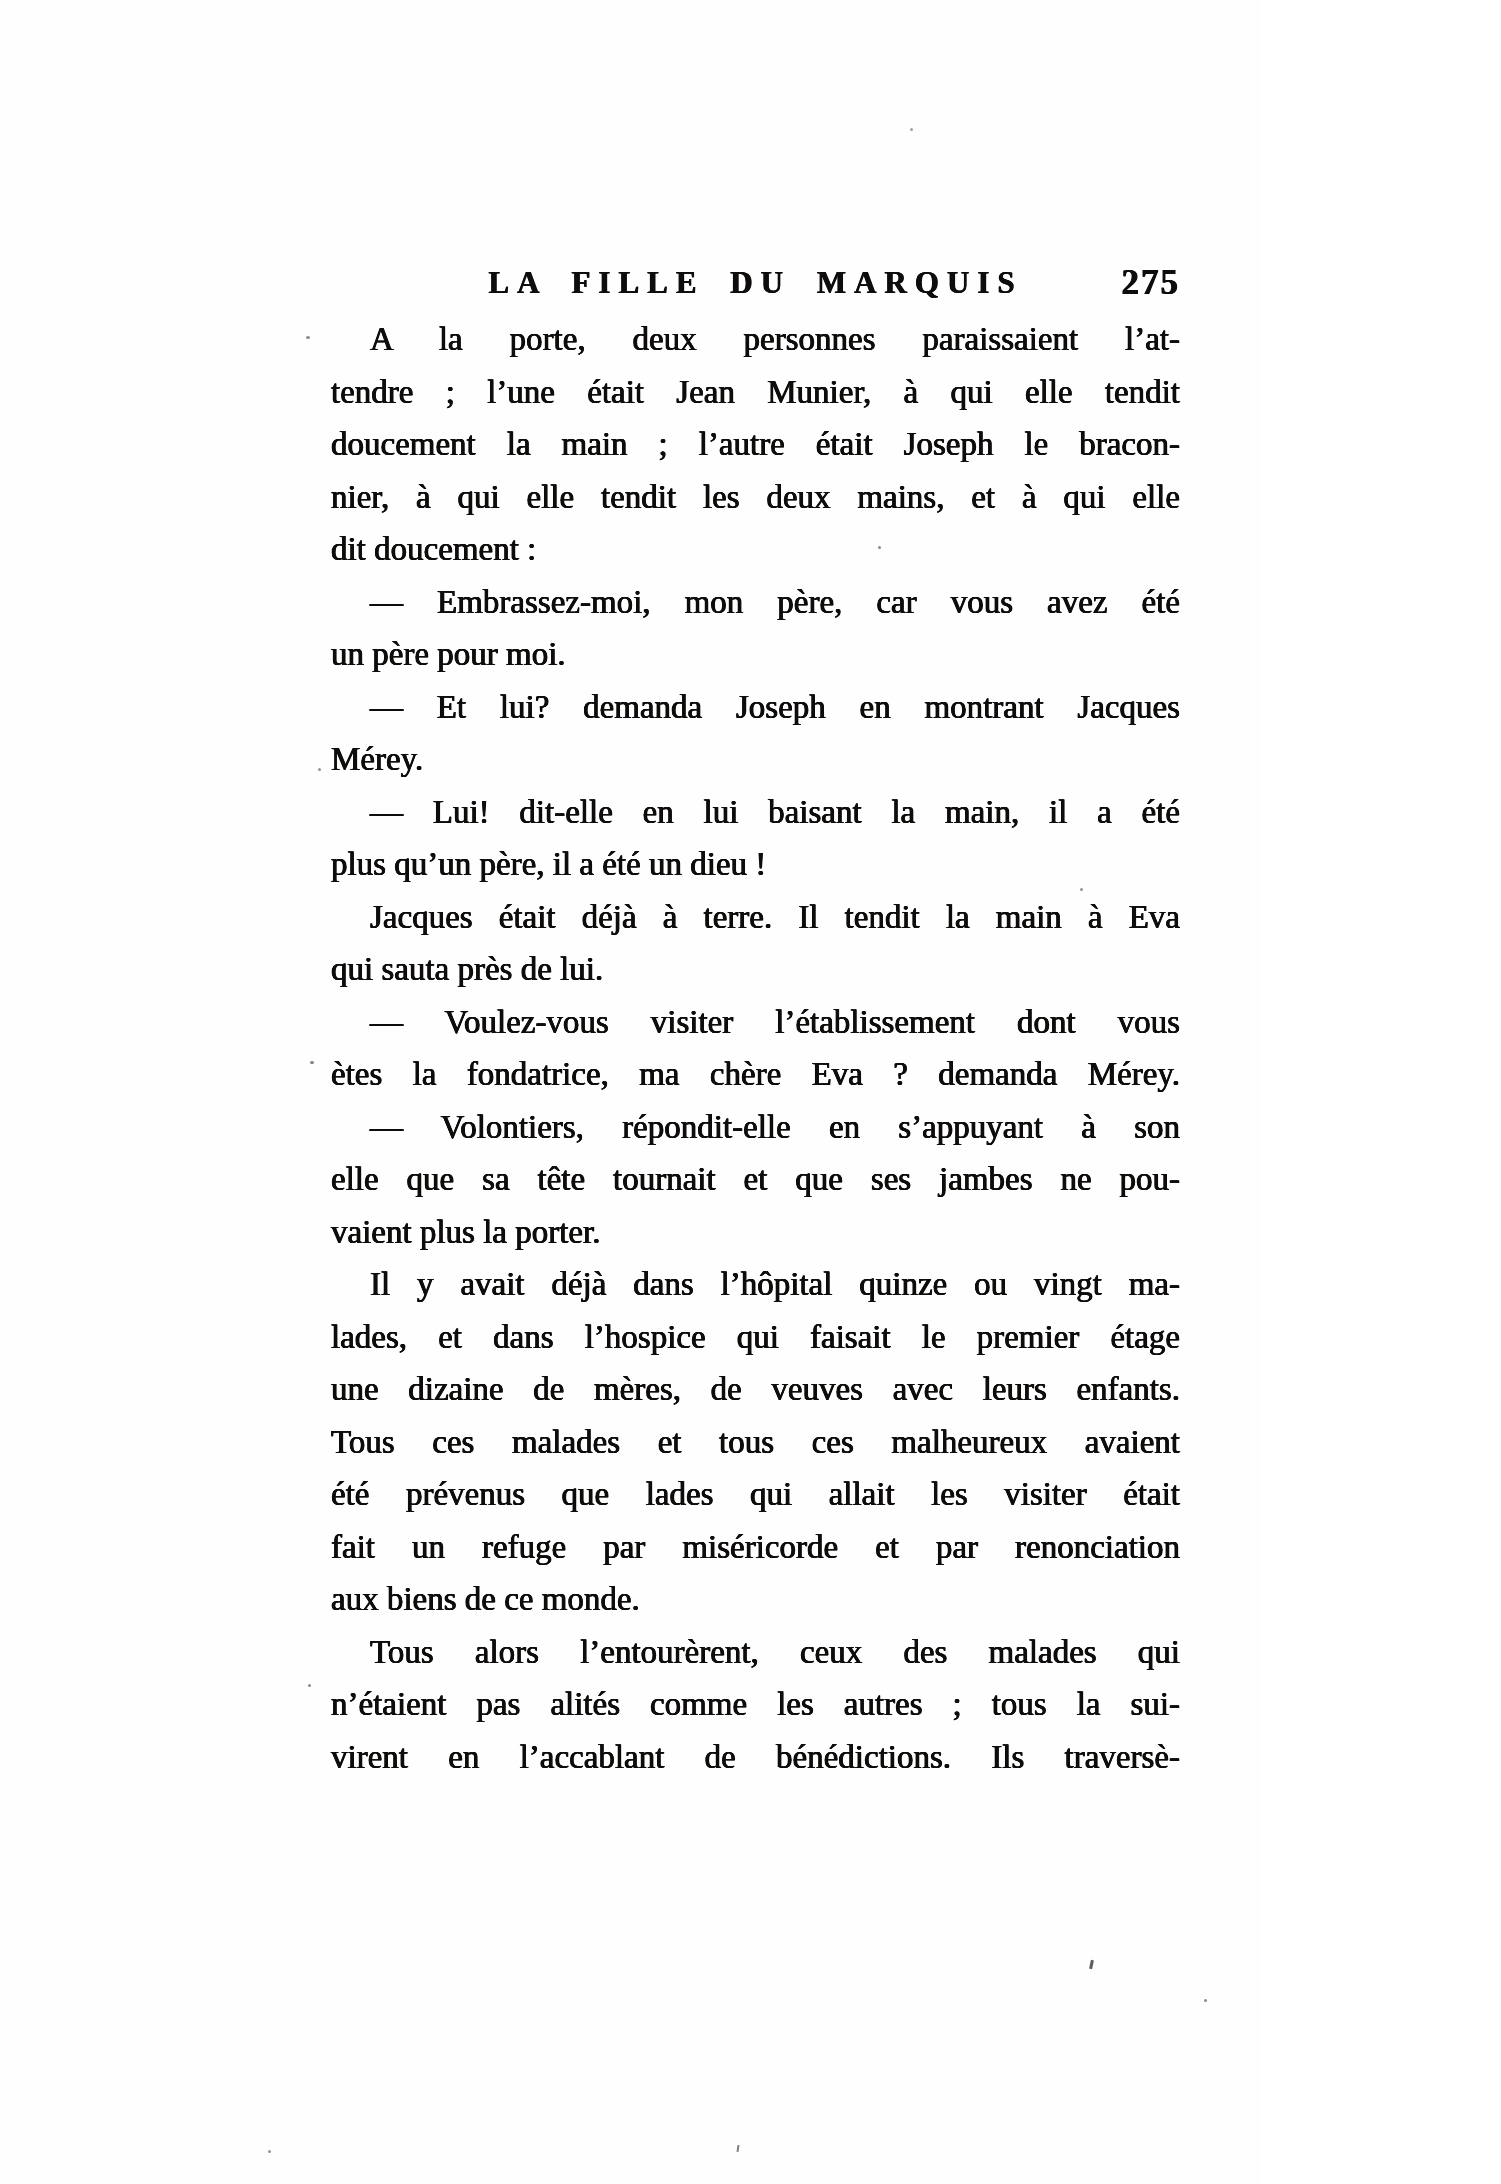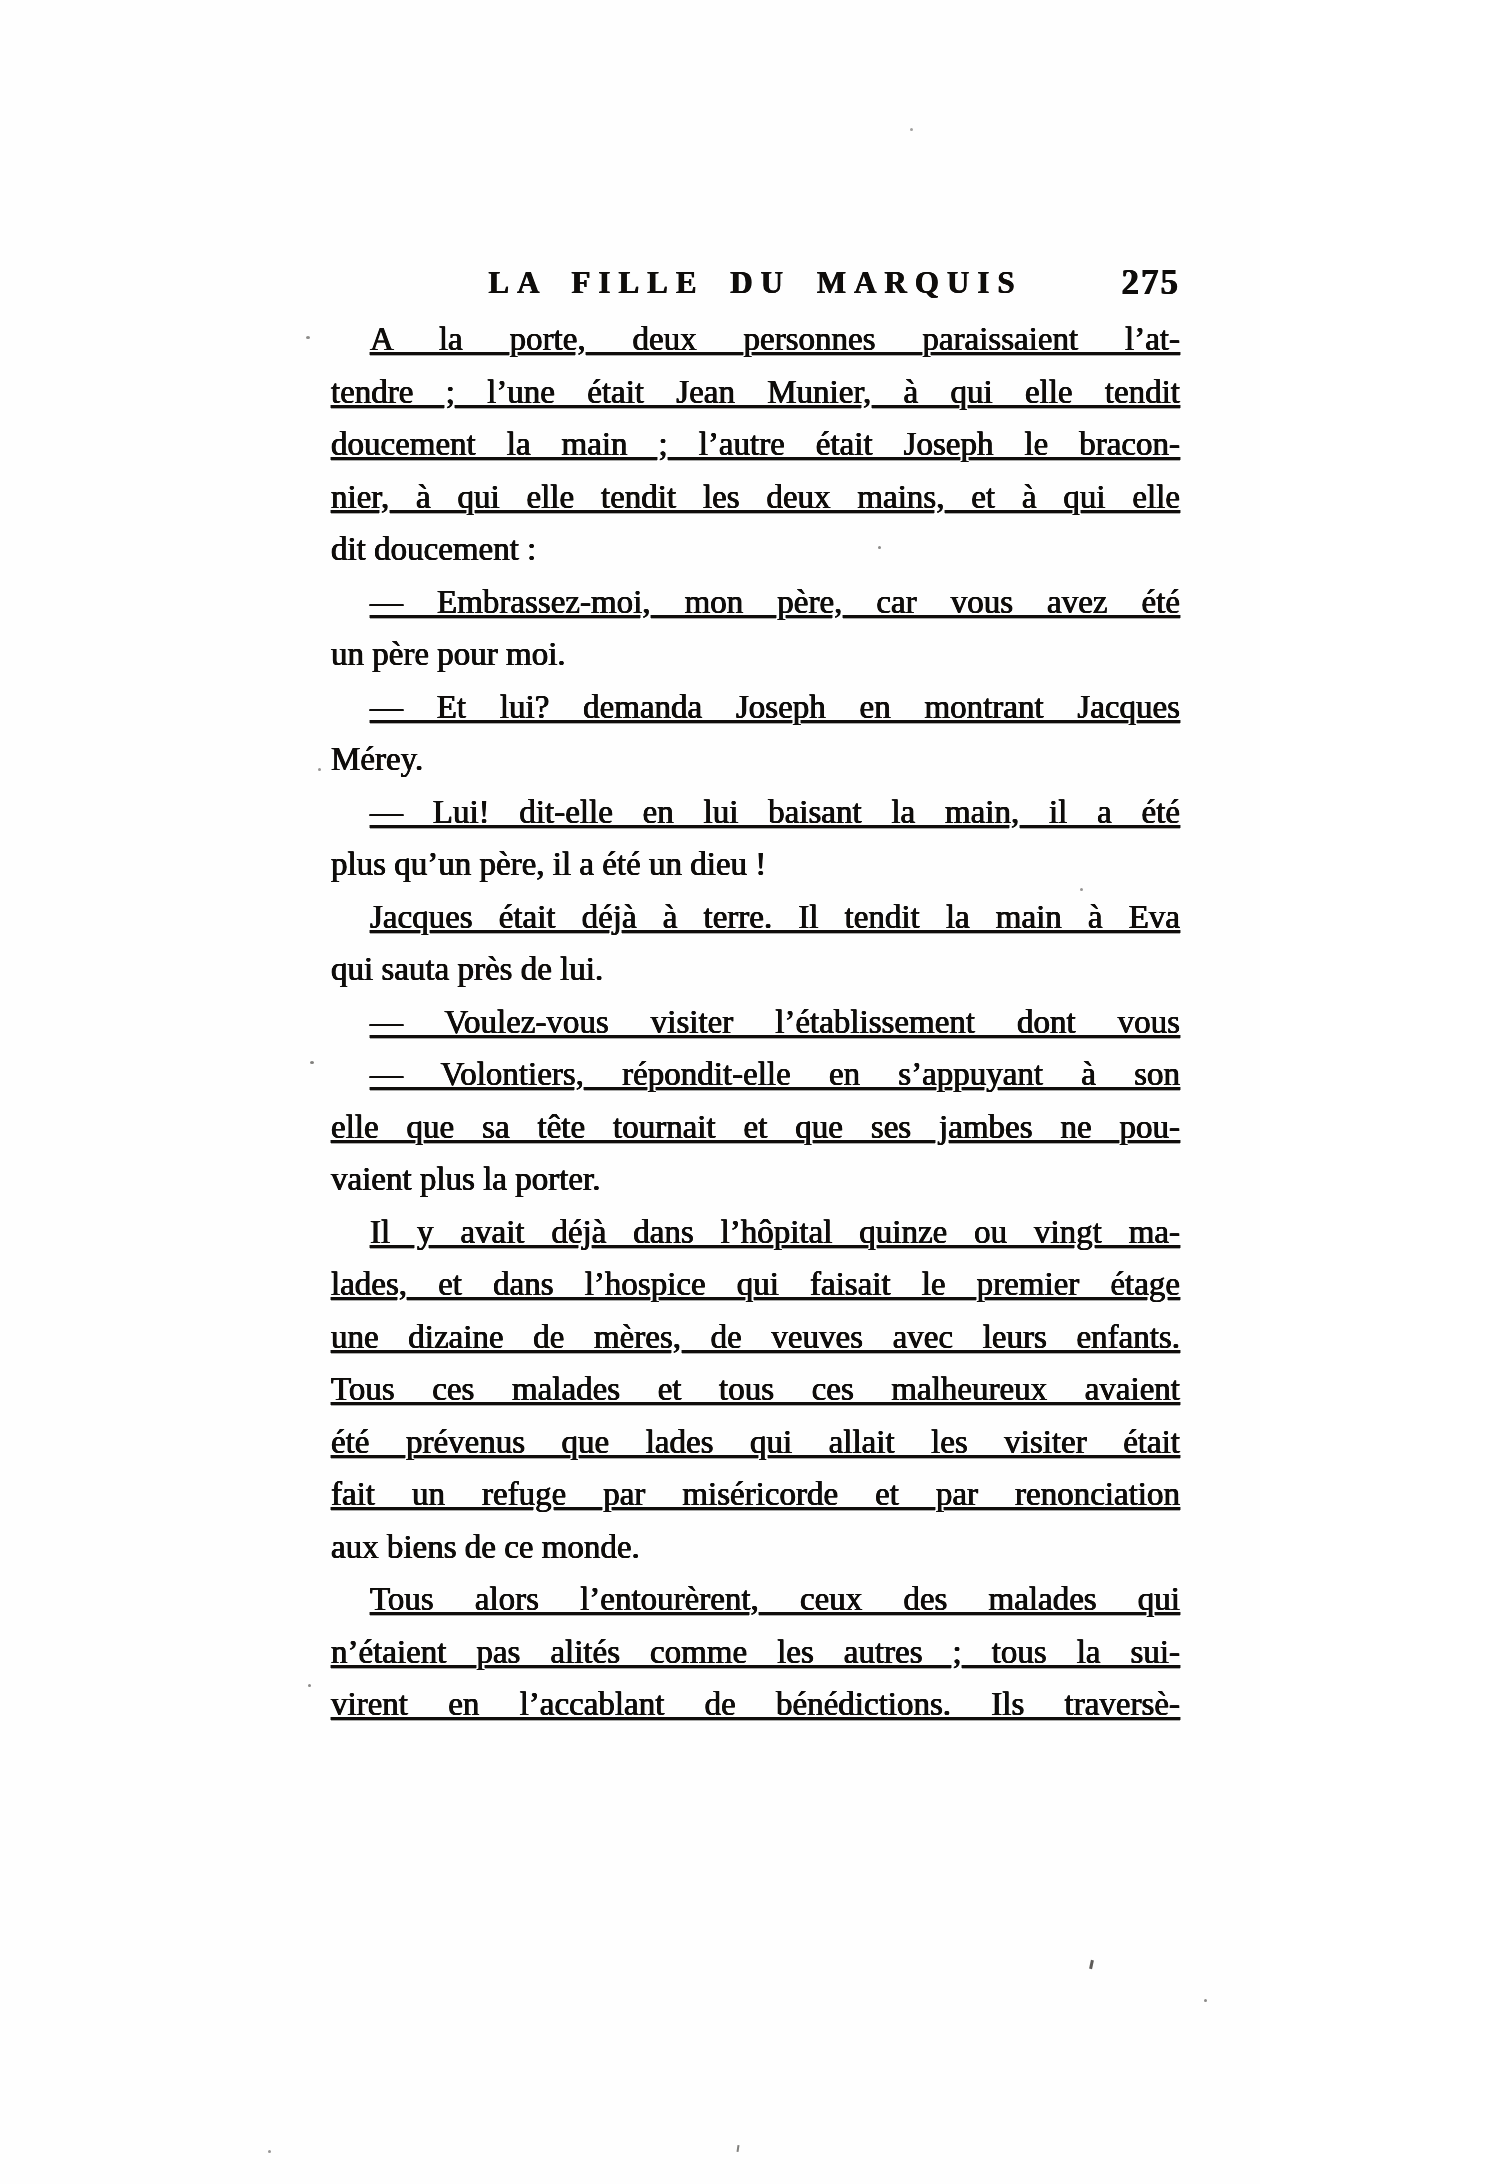--- a/index.html
+++ b/index.html
@@ -53,21 +53,20 @@
   }
   .text-line {
     height: 52.5px;
     line-height: 52.5px;
     white-space: nowrap;
     text-shadow: 0.45px 0 0 currentColor, -0.45px 0 0 currentColor, 0 0.35px 0 currentColor;
   }
   .text-line.j {
     text-align: justify;
     text-align-last: justify;
-    text-decoration: underline;
   }
   .text-line.i {
     padding-left: 39px;
   }
   .speck {
     position: absolute;
     background: #1a1713;
   }
   .speck.dot { border-radius: 50%; }
 </style>
@@ -89,20 +88,21 @@
       <div class="text-line">dit doucement :</div>
       <div class="text-line j i">— Embrassez-moi, mon père, car vous avez été</div>
       <div class="text-line">un père pour moi.</div>
       <div class="text-line j i">— Et lui? demanda Joseph en montrant Jacques</div>
       <div class="text-line">Mérey.</div>
       <div class="text-line j i">— Lui! dit-elle en lui baisant la main, il a été</div>
       <div class="text-line">plus qu’un père, il a été un dieu !</div>
       <div class="text-line j i">Jacques était déjà à terre. Il tendit la main à Eva</div>
       <div class="text-line">qui sauta près de lui.</div>
       <div class="text-line j i">— Voulez-vous visiter l’établissement dont vous</div>
+      <div class="text-line j">ètes la fondatrice, ma chère Eva ? demanda Mérey.</div>
       <div class="text-line j i">— Volontiers, répondit-elle en s’appuyant à son</div>
       <div class="text-line j">elle que sa tête tournait et que ses jambes ne pou-</div>
       <div class="text-line">vaient plus la porter.</div>
       <div class="text-line j i">Il y avait déjà dans l’hôpital quinze ou vingt ma-</div>
       <div class="text-line j">lades, et dans l’hospice qui faisait le premier étage</div>
       <div class="text-line j">une dizaine de mères, de veuves avec leurs enfants.</div>
       <div class="text-line j">Tous ces malades et tous ces malheureux avaient</div>
       <div class="text-line j">été prévenus que lades qui allait les visiter était</div>
       <div class="text-line j">fait un refuge par miséricorde et par renonciation</div>
       <div class="text-line">aux biens de ce monde.</div>

